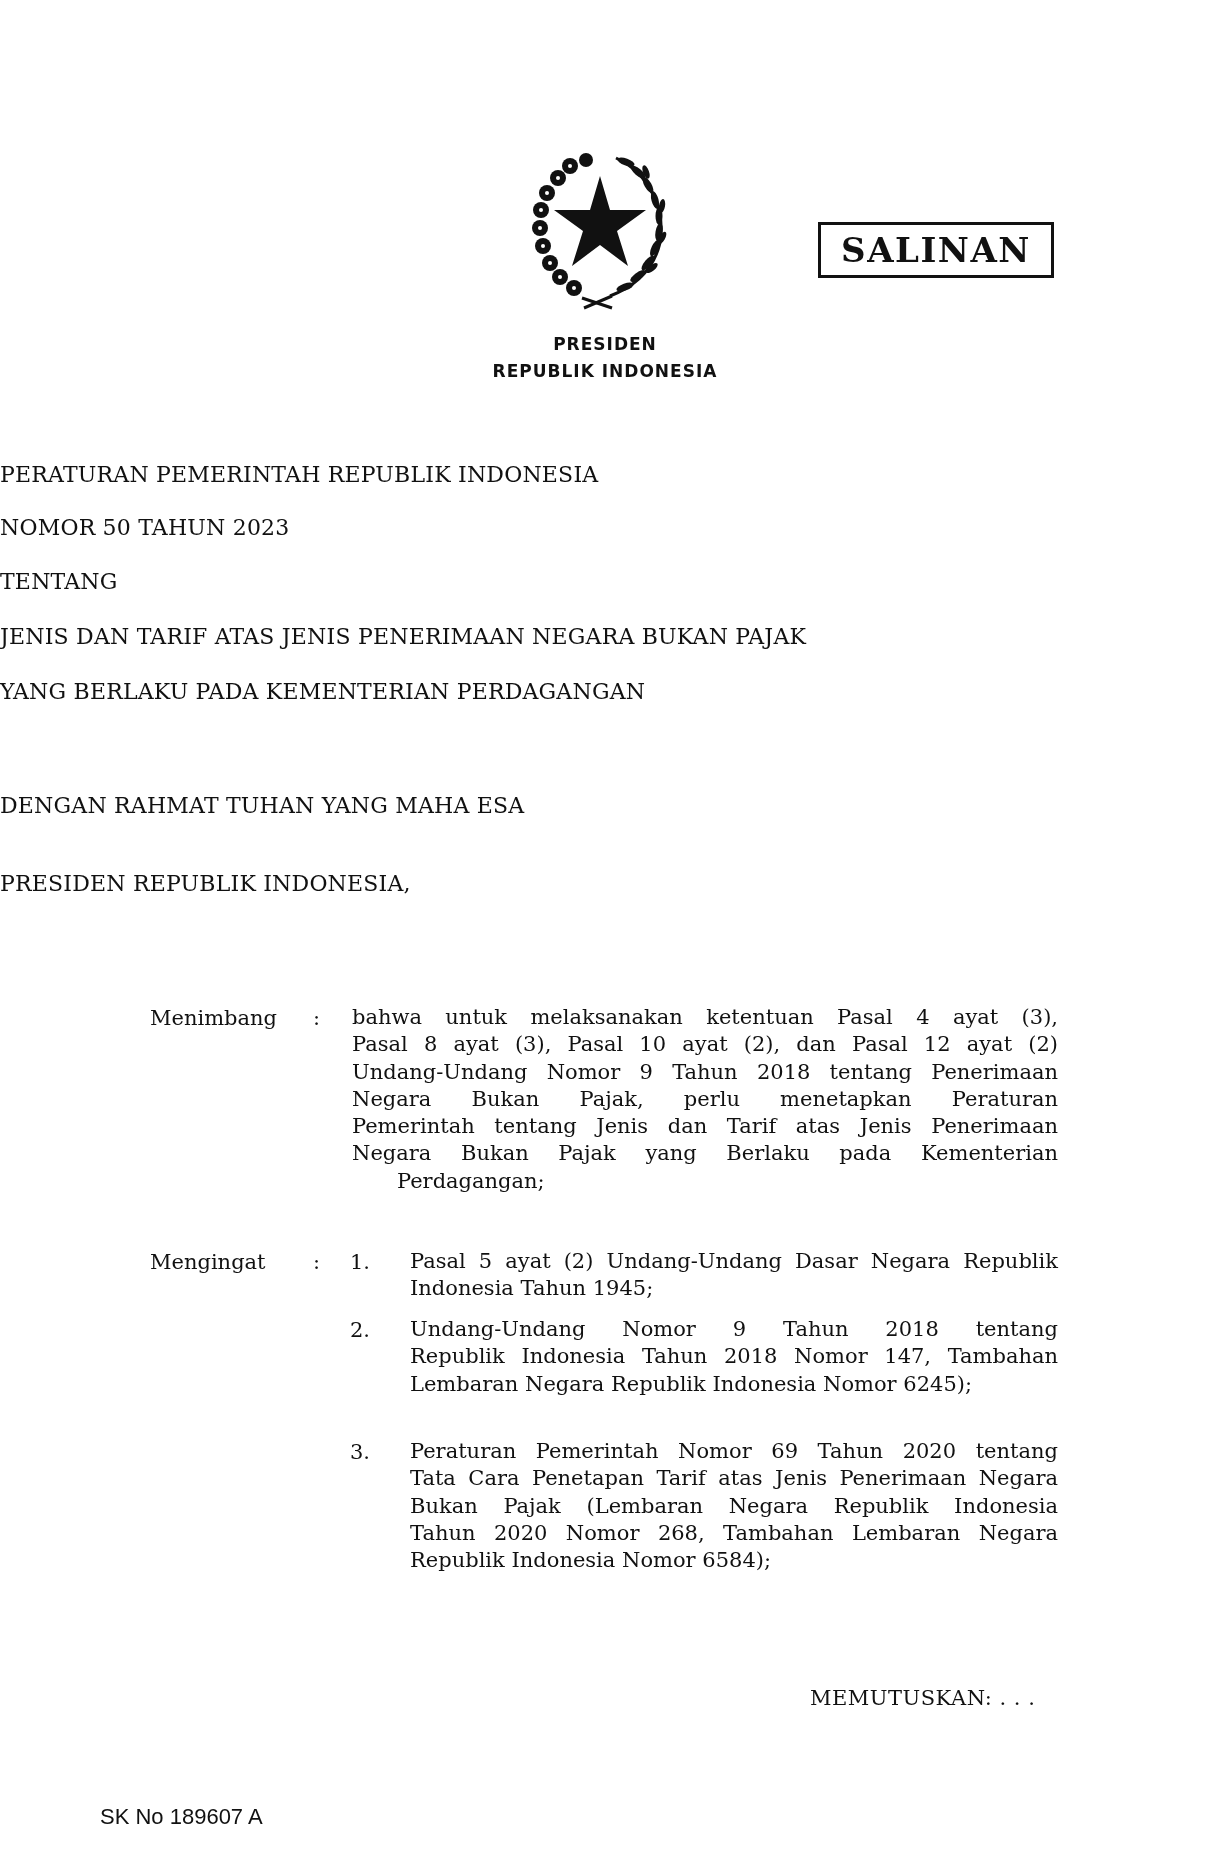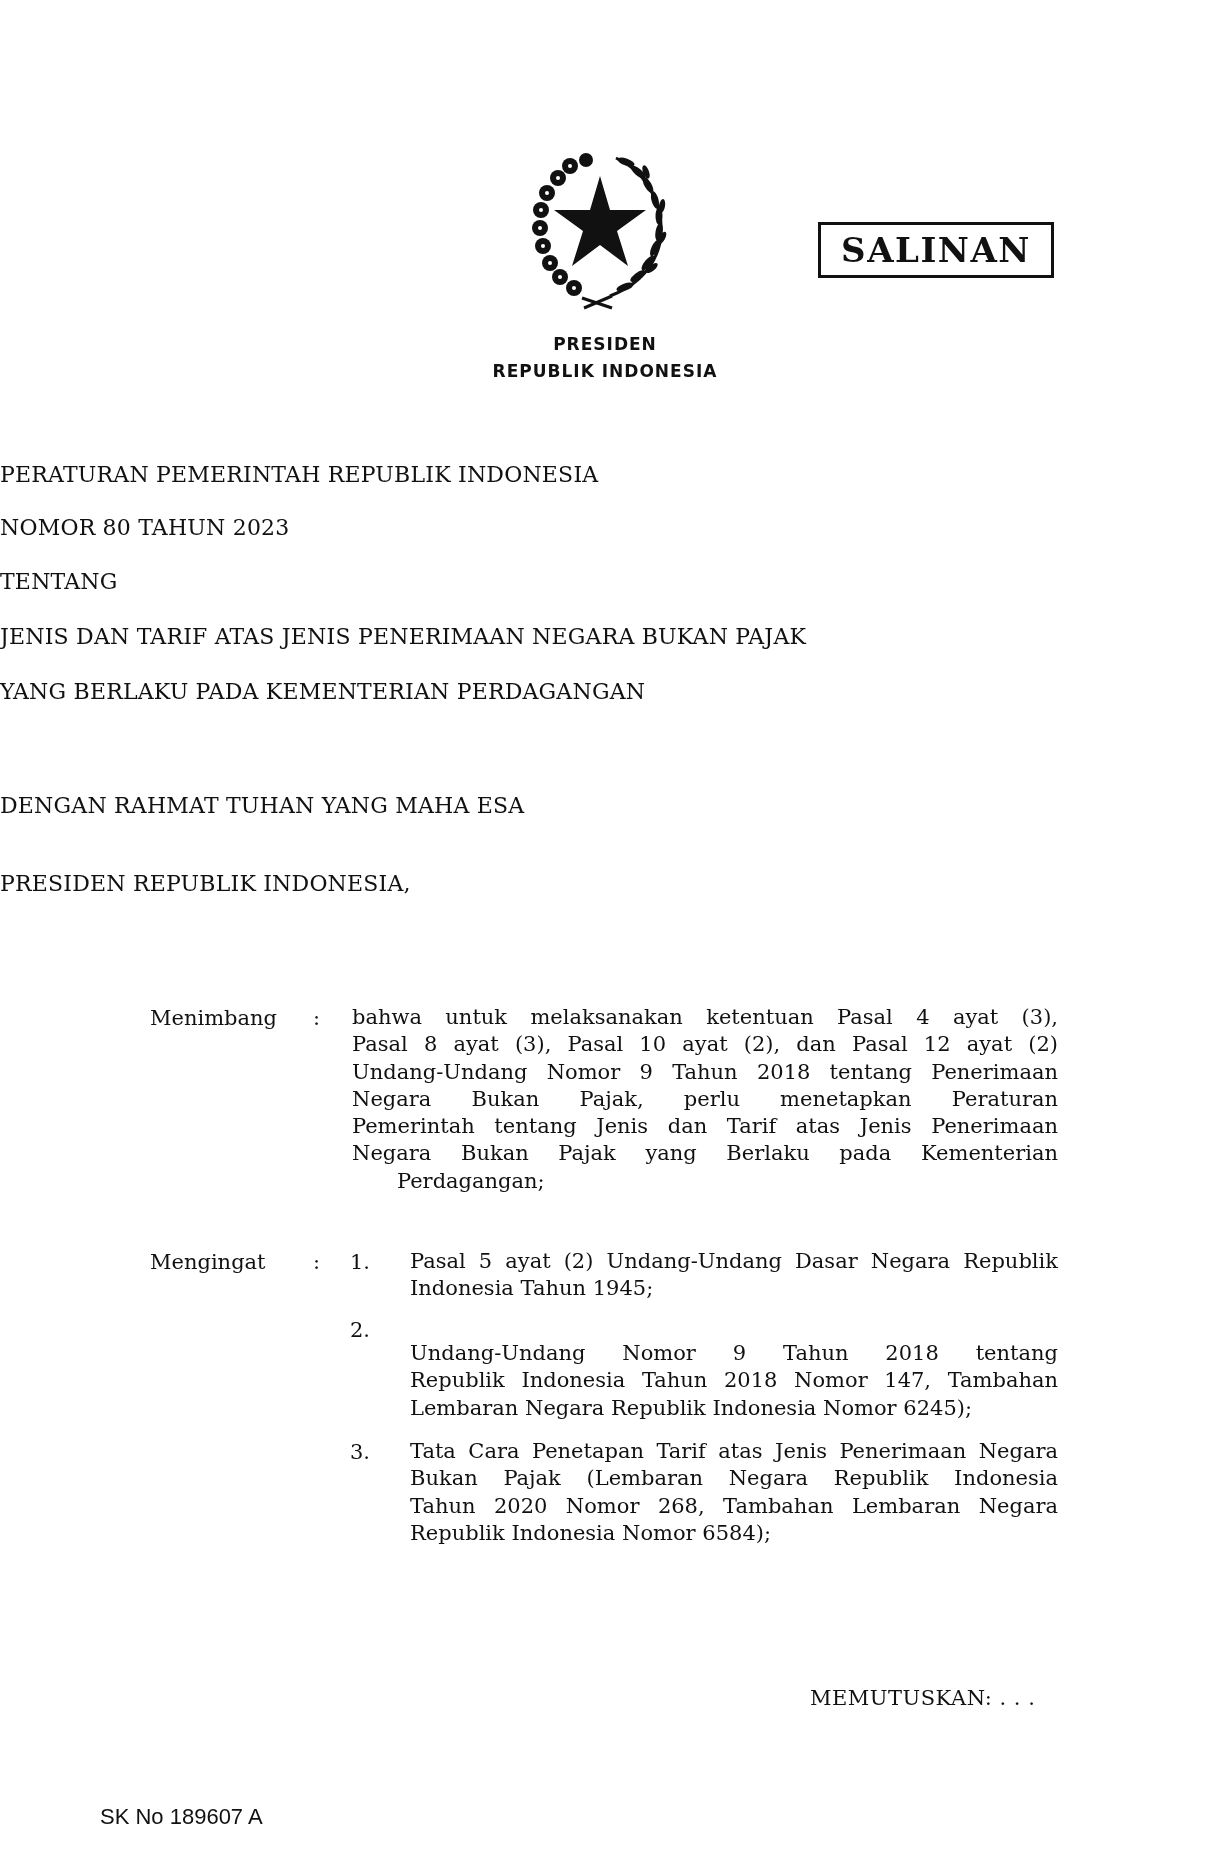--- a/index.html
+++ b/index.html
@@ -81,21 +81,21 @@
 </div>
 
 <div class="abs salinan-box">
   <span>SALINAN</span>
 </div>
 
 <div class="seal-label" style="top:334px;">PRESIDEN</div>
 <div class="seal-label" style="top:361px;">REPUBLIK INDONESIA</div>
 
 <div class="center-line" style="top:462px;">PERATURAN PEMERINTAH REPUBLIK INDONESIA</div>
-<div class="center-line" style="top:515px;">NOMOR 80 TAHUN 2023</div>
+<div class="center-line" style="top:515px;">NOMOR 50 TAHUN 2023</div>
 <div class="center-line" style="top:569px;">TENTANG</div>
 <div class="center-line" style="top:624px;">JENIS DAN TARIF ATAS JENIS PENERIMAAN NEGARA BUKAN PAJAK</div>
 <div class="center-line" style="top:679px;">YANG BERLAKU PADA KEMENTERIAN PERDAGANGAN</div>
 
 <div class="center-line" style="top:793px;">DENGAN RAHMAT TUHAN YANG MAHA ESA</div>
 <div class="center-line" style="top:871px;">PRESIDEN REPUBLIK INDONESIA,</div>
 
 <div class="label" style="top:1006px;">Menimbang</div>
 <div class="colon" style="top:1006px;">:</div>
 <div class="para" style="top:1004px;">
@@ -111,28 +111,29 @@
 <div class="label" style="top:1250px;">Mengingat</div>
 <div class="colon" style="top:1250px;">:</div>
 
 <div class="item-num" style="top:1250px;">1.</div>
 <div class="item-text" style="top:1248px;">
   <span class="ln">Pasal 5 ayat (2) Undang-Undang Dasar Negara Republik</span>
   <span class="ln last">Indonesia Tahun 1945;</span>
 </div>
 
 <div class="item-num" style="top:1318px;">2.</div>
-<div class="item-text" style="top:1316px;margin-top:24px;">
+<div class="item-text" style="top:1316px;">
   <span class="ln">Undang-Undang Nomor 9 Tahun 2018 tentang</span>
   <span class="ln">Republik Indonesia Tahun 2018 Nomor 147, Tambahan</span>
   <span class="ln last">Lembaran Negara Republik Indonesia Nomor 6245);</span>
 </div>
 
 <div class="item-num" style="top:1440px;">3.</div>
 <div class="item-text" style="top:1438px;">
+  <span class="ln">Peraturan Pemerintah Nomor 69 Tahun 2020 tentang</span>
   <span class="ln">Tata Cara Penetapan Tarif atas Jenis Penerimaan Negara</span>
   <span class="ln">Bukan Pajak (Lembaran Negara Republik Indonesia</span>
   <span class="ln">Tahun 2020 Nomor 268, Tambahan Lembaran Negara</span>
   <span class="ln last">Republik Indonesia Nomor 6584);</span>
 </div>
 
 <div class="abs footer-next">MEMUTUSKAN: . . .</div>
 
 <div class="abs sk">SK No 189607 A</div>
 

